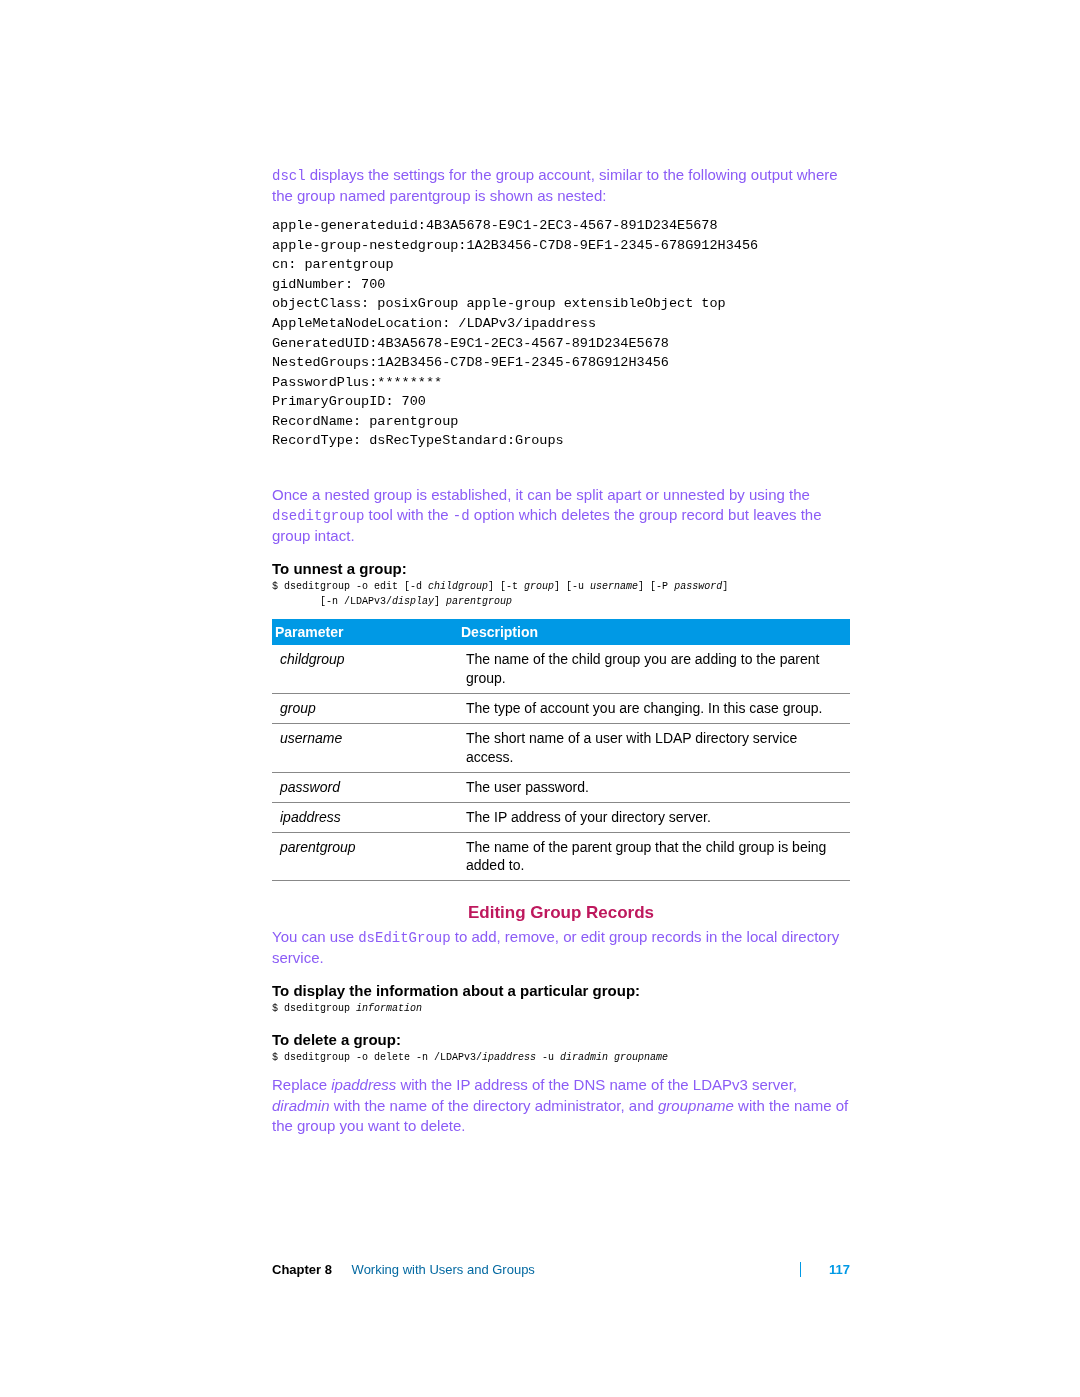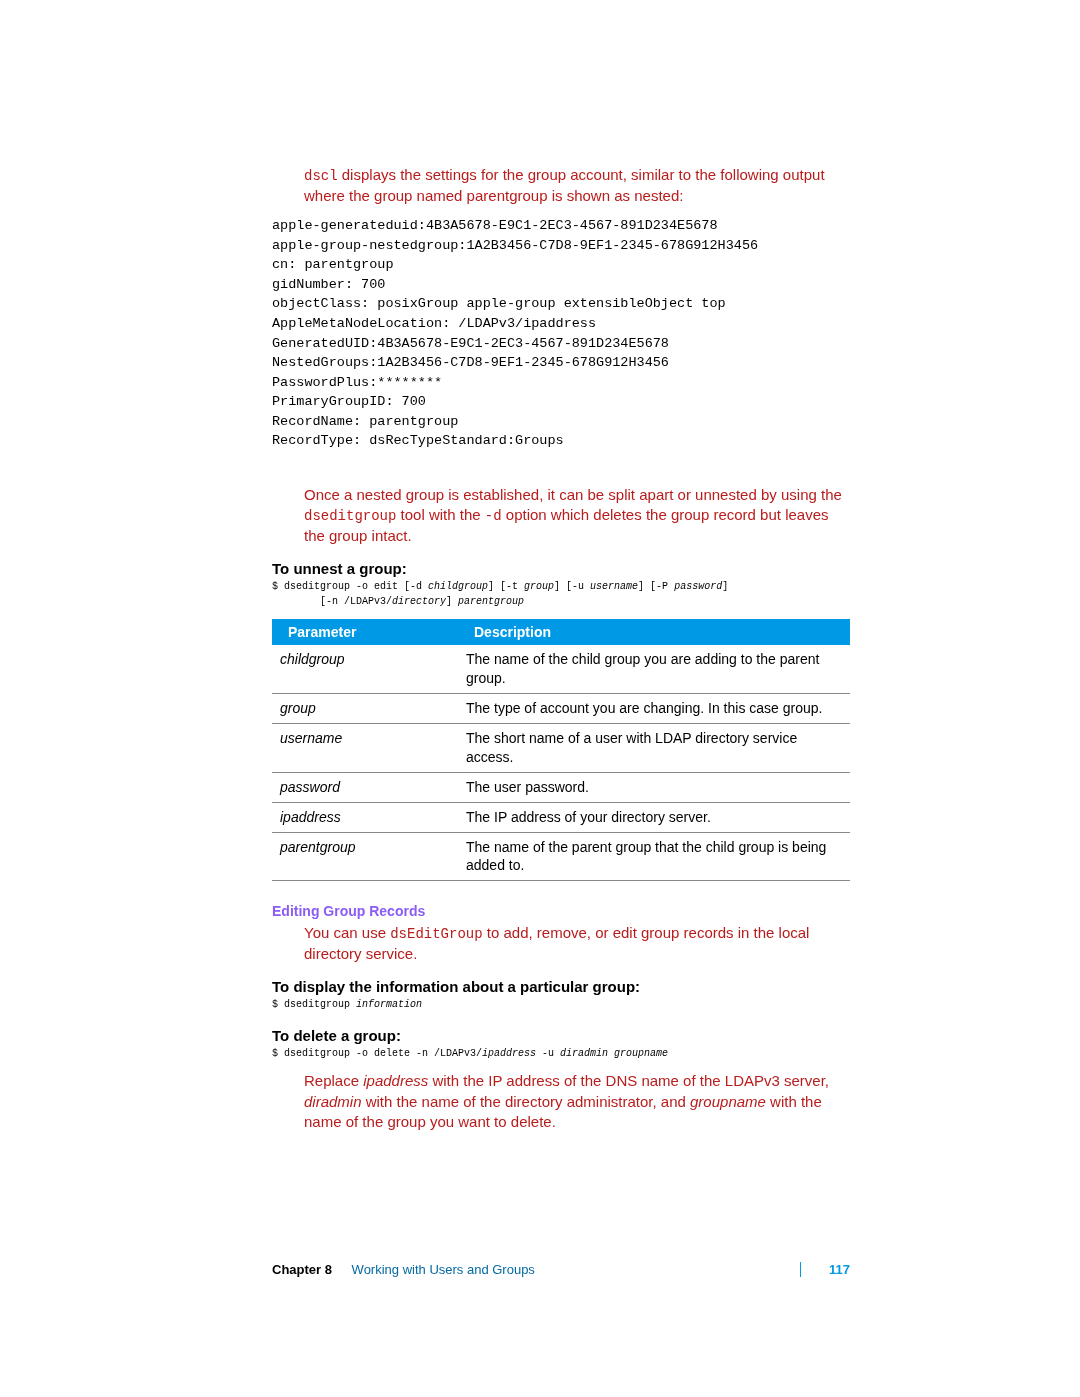--- a/index.html
+++ b/index.html
@@ -13,42 +13,42 @@
   .page {
     width: 1080px;
     height: 1397px;
     position: relative;
     box-sizing: border-box;
     padding: 165px 230px 0 272px;
   }
   .body-text {
     font-size: 15px;
     line-height: 1.35;
-    color: #b91c1c;
-    margin-left: 32px;
+    color: #8b5cf6;
   }
   .mono {
     font-family: "Courier New", Courier, monospace;
     font-size: 14px;
     line-height: 1.35;
   }
   .mono-block {
     font-family: "Courier New", Courier, monospace;
     font-size: 13.5px;
     line-height: 1.45;
     white-space: pre;
     margin: 10px 0 34px 0;
   }
   .italic { font-style: italic; }
   .section-heading {
-    color: #8b5cf6;
+    color: #be185d;
     font-weight: 600;
-    font-size: 14px;
+    font-size: 17px;
     margin-top: 22px;
     margin-bottom: 4px;
+    text-align: center;
   }
   .task-heading {
     font-weight: 700;
     font-size: 15px;
     margin-top: 14px;
     margin-bottom: 3px;
   }
   .cmd-block {
     font-family: "Courier New", Courier, monospace;
     font-size: 10px;
@@ -60,21 +60,21 @@
     border-collapse: collapse;
     width: 100%;
     margin-top: 6px;
     font-size: 14px;
   }
   table.param th {
     background: #0099e5;
     color: #fff;
     text-align: left;
     font-weight: 700;
-    padding: 5px 16px;
+    padding: 5px 3px;
     font-size: 14px;
   }
   table.param td {
     border-bottom: 1px solid #888;
     padding: 5px 8px;
     vertical-align: top;
     line-height: 1.35;
   }
   table.param td:first-child {
     font-style: italic;
@@ -121,21 +121,21 @@
 
   <div class="body-text">
     <span>Once a nested group is established, it can be split apart or unnested by using the </span><span class="mono">dseditgroup</span><span> tool with the </span><span class="mono">-d</span><span> option which deletes the group record but leaves the group intact.</span>
   </div>
 
   <div class="task-heading">To unnest a group:</div>
 
   <div class="cmd-block">
     <span>$ dseditgroup -o edit [-d </span><span class="italic">childgroup</span><span>] [-t </span><span class="italic">group</span><span>] [-u </span><span class="italic">username</span><span>] [-P </span><span class="italic">password</span><span>]</span>
     <span class="cmd-indent">
-      <span>[-n /LDAPv3/</span><span class="italic">directory</span><span>] </span><span class="italic">parentgroup</span>
+      <span>[-n /LDAPv3/</span><span class="italic">display</span><span>] </span><span class="italic">parentgroup</span>
     </span>
   </div>
 
   <table class="param">
     <thead>
       <tr>
         <th>Parameter</th>
         <th>Description</th>
       </tr>
     </thead>

